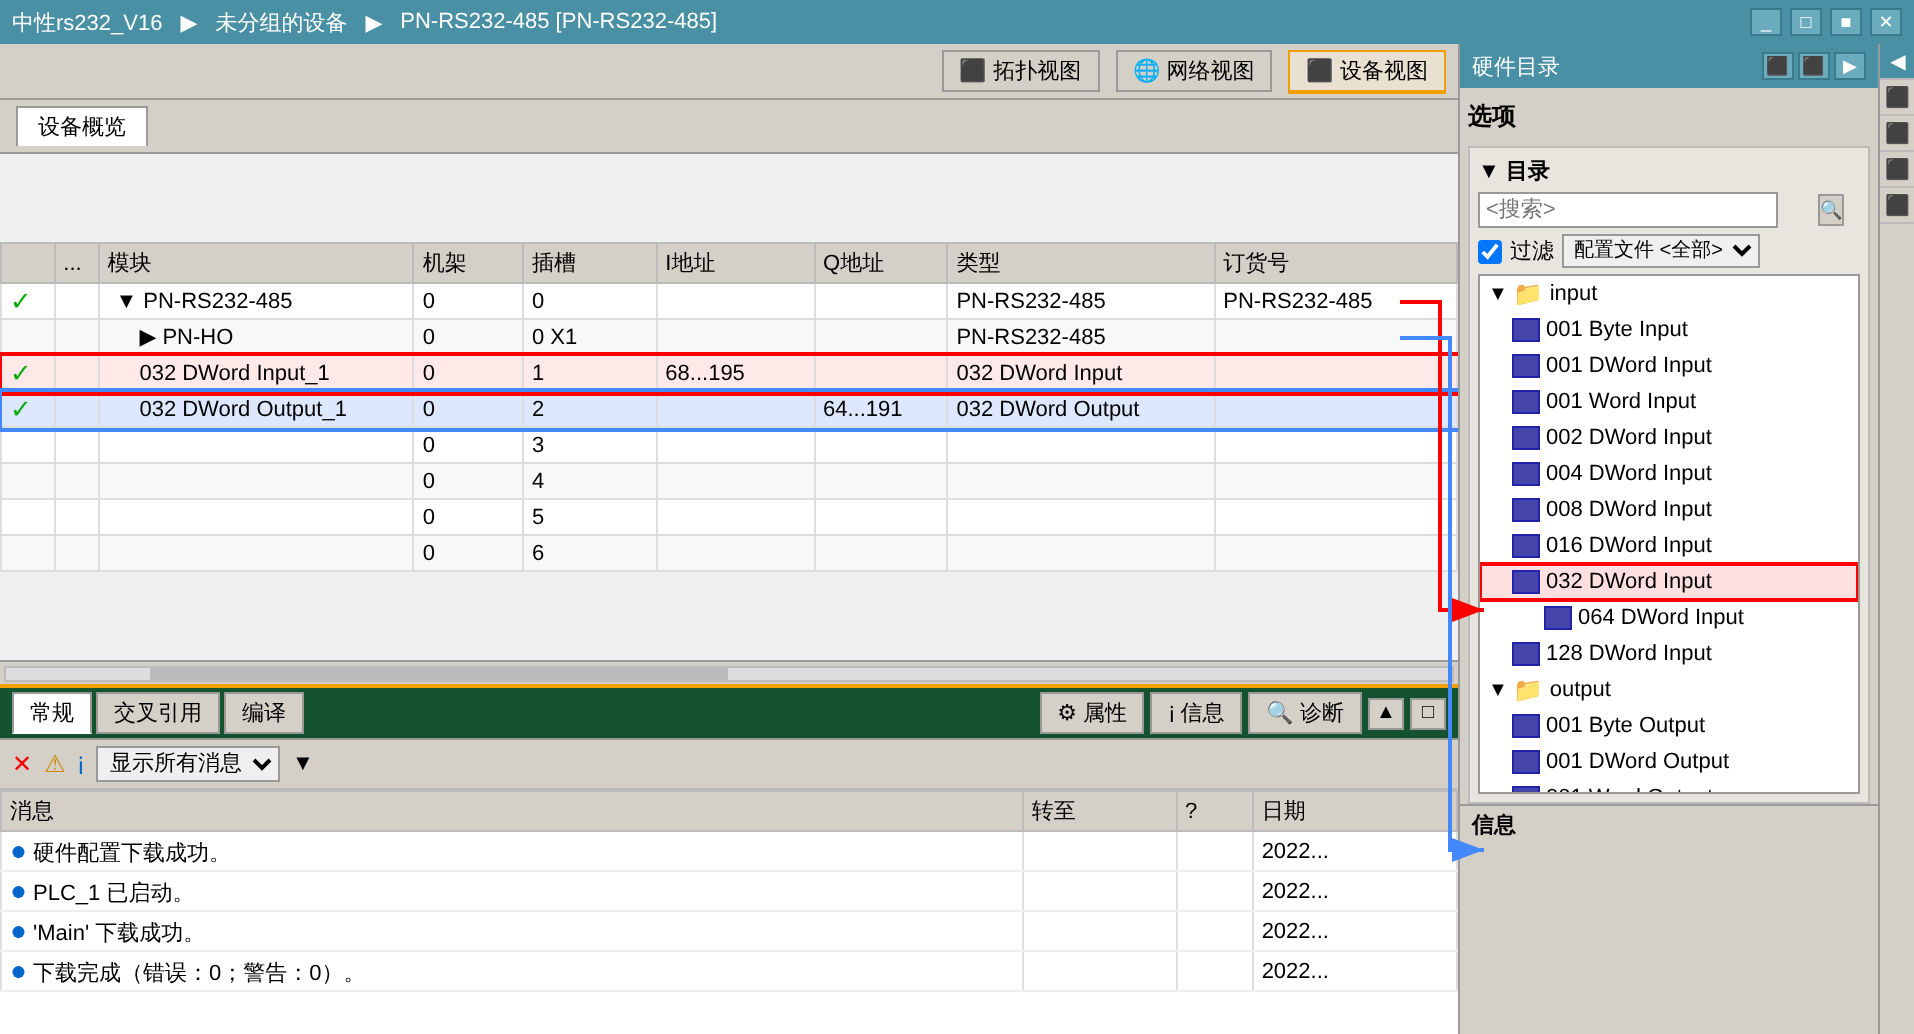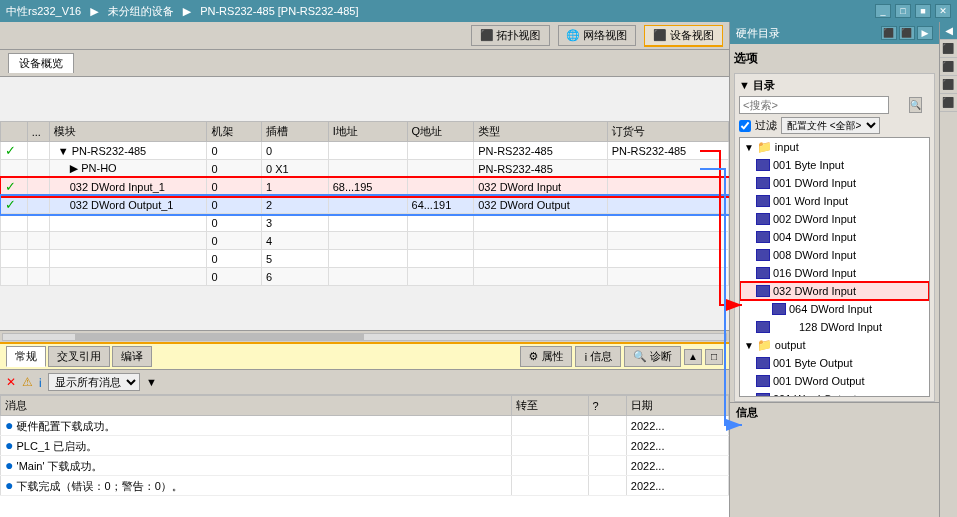--- a/index.html
+++ b/index.html
@@ -38,21 +38,21 @@
     .device-table { flex: 1; background: white; overflow: auto; }
     table { width: 100%; border-collapse: collapse; font-size: 11px; }
     th { background: #d4d0c8; border: 1px solid #bbb; padding: 2px 4px; text-align: left; font-weight: normal; white-space: nowrap; }
     td { border: 1px solid #ddd; padding: 1px 4px; white-space: nowrap; height: 18px; }
 
     
     .table-area { position: relative; }
 
     
     .bottom-panel { height: 175px; background: #f0f0f0; border-top: 2px solid #f0a000; display: flex; flex-direction: column; }
-    .bottom-toolbar { background: #fef9c3; display: flex; align-items: flex-start; justify-content: space-between; padding: 2px 6px; border-bottom: 1px solid #999; }
+    .bottom-toolbar { background: #14532d; display: flex; align-items: flex-start; justify-content: space-between; padding: 2px 6px; border-bottom: 1px solid #999; }
     .bottom-tabs { display: flex; gap: 2px; }
     .bottom-tab { border: 1px solid #999; padding: 2px 8px; background: #d4d0c8; cursor: pointer; font-size: 11px; }
     .bottom-tab.active { background: white; border-bottom-color: white; }
     .bottom-icons { display: flex; gap: 3px; align-items: center; }
     .icon-btn { background: #d4d0c8; border: 1px solid #999; width: 18px; height: 16px; display: flex; align-items: center; justify-content: center; font-size: 10px; cursor: pointer; }
 
     .filter-row { display: flex; align-items: center; gap: 6px; padding: 3px 6px; background: #d4d0c8; border-bottom: 1px solid #bbb; }
     .filter-icon { color: red; font-size: 12px; }
     .filter-icon-warn { color: #cc8800; font-size: 12px; }
     .filter-icon-info { color: #0066cc; font-size: 12px; }
@@ -393,21 +393,21 @@
                <span>016 DWord Input</span>
             </div>
             <div style="display: flex; align-items: center; padding: 1px 3px 1px 16px; height: 18px; cursor: pointer; white-space: nowrap; font-size: 11px; background: rgb(255, 224, 224); outline: red solid 2px; outline-offset: -1px;">
               <span style="width:14px;height:12px;background:#4444aa;margin-right:3px;display:inline-flex;align-items:center;justify-content:center;color:white;font-size:8px;flex-shrink:0;border:1px solid #2222aa;"></span>
                <span>032 DWord Input</span>
             </div>
             <div style="display: flex; align-items: center; padding: 1px 3px 1px 32px; height: 18px; cursor: pointer; white-space: nowrap; font-size: 11px;">
               <span style="width:14px;height:12px;background:#4444aa;margin-right:3px;display:inline-flex;align-items:center;justify-content:center;color:white;font-size:8px;flex-shrink:0;border:1px solid #2222aa;"></span>
                <span>064 DWord Input</span>
             </div>
-            <div style="display: flex; align-items: center; padding: 1px 3px 1px 16px; height: 18px; cursor: pointer; white-space: nowrap; font-size: 11px; gap: 26px;">
+            <div style="display: flex; align-items: center; padding: 1px 3px 1px 16px; height: 18px; cursor: pointer; white-space: nowrap; font-size: 11px;">
               <span style="width:14px;height:12px;background:#4444aa;margin-right:3px;display:inline-flex;align-items:center;justify-content:center;color:white;font-size:8px;flex-shrink:0;border:1px solid #2222aa;"></span>
                <span>128 DWord Input</span>
             </div>
             <div style="display: flex; align-items: center; padding: 1px 3px 1px 4px; height: 18px; cursor: pointer; white-space: nowrap; font-size: 11px;">
               <span style="margin-right:3px;font-size:10px;">▼</span>
                <span style="margin-right:3px;color:#cc8800;font-size:12px;">📁</span>
                <span>output</span>
             </div>
             <div style="display: flex; align-items: center; padding: 1px 3px 1px 16px; height: 18px; cursor: pointer; white-space: nowrap; font-size: 11px;">
               <span style="width:14px;height:12px;background:#4444aa;margin-right:3px;display:inline-flex;align-items:center;justify-content:center;color:white;font-size:8px;flex-shrink:0;border:1px solid #2222aa;"></span>

